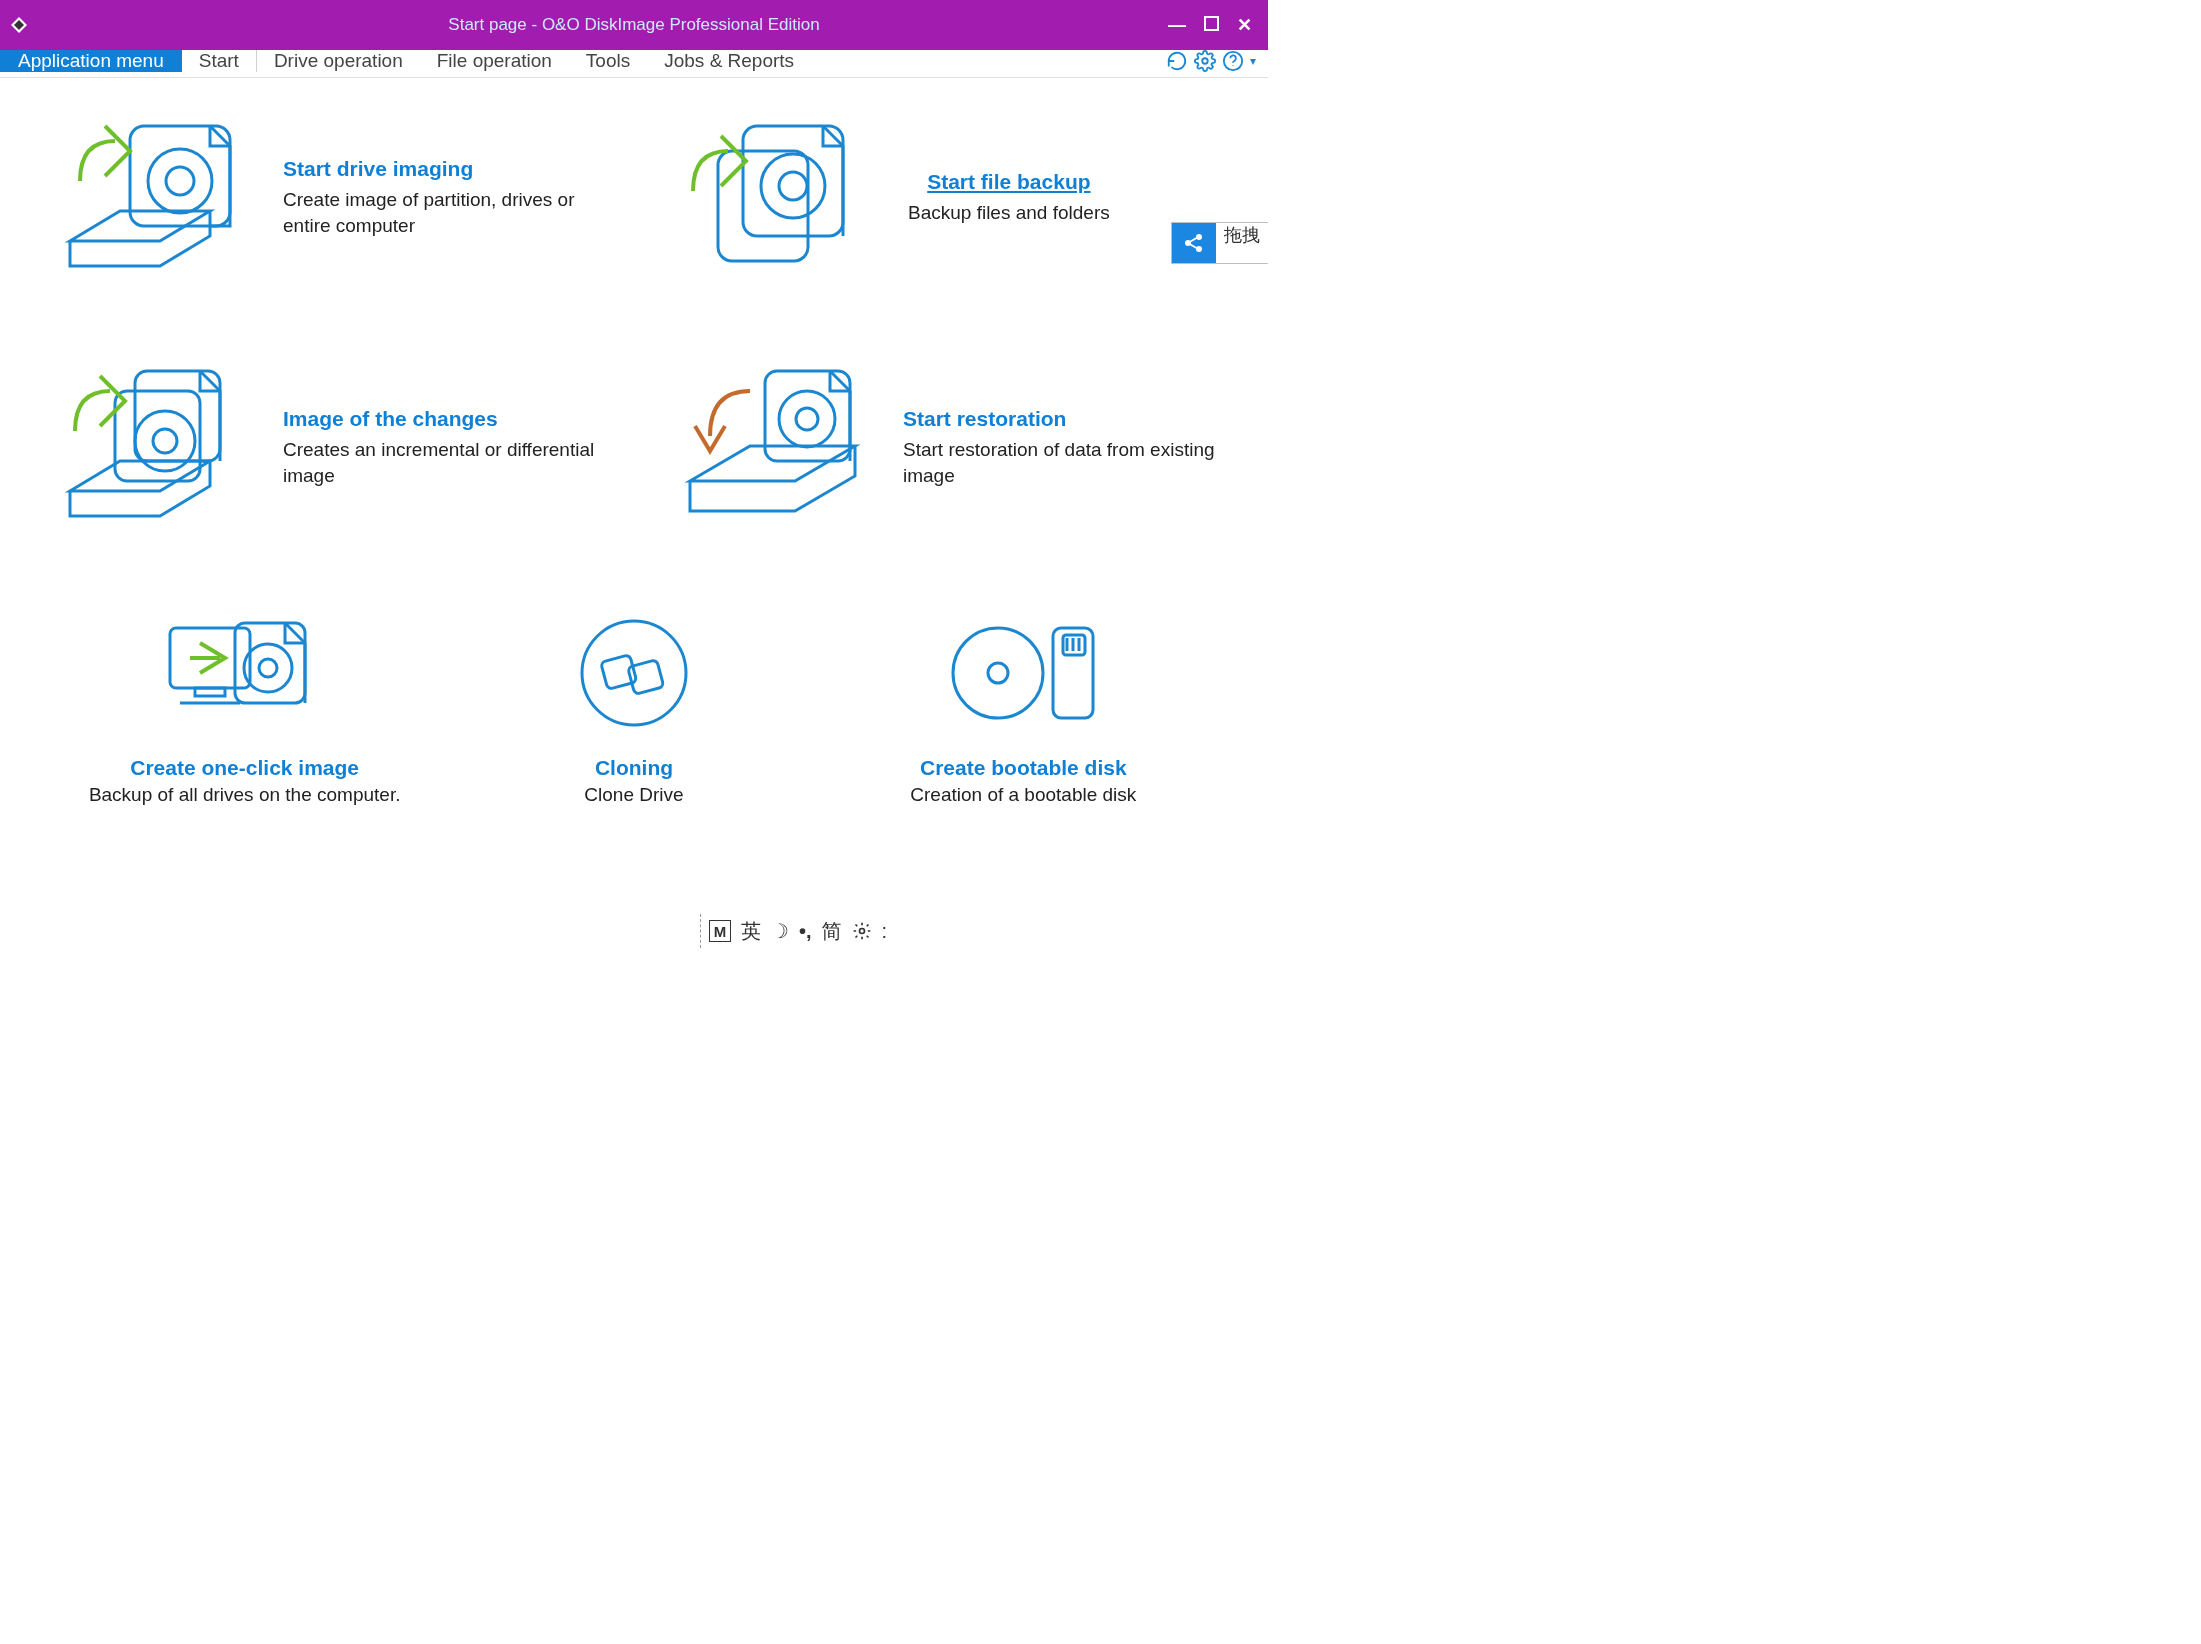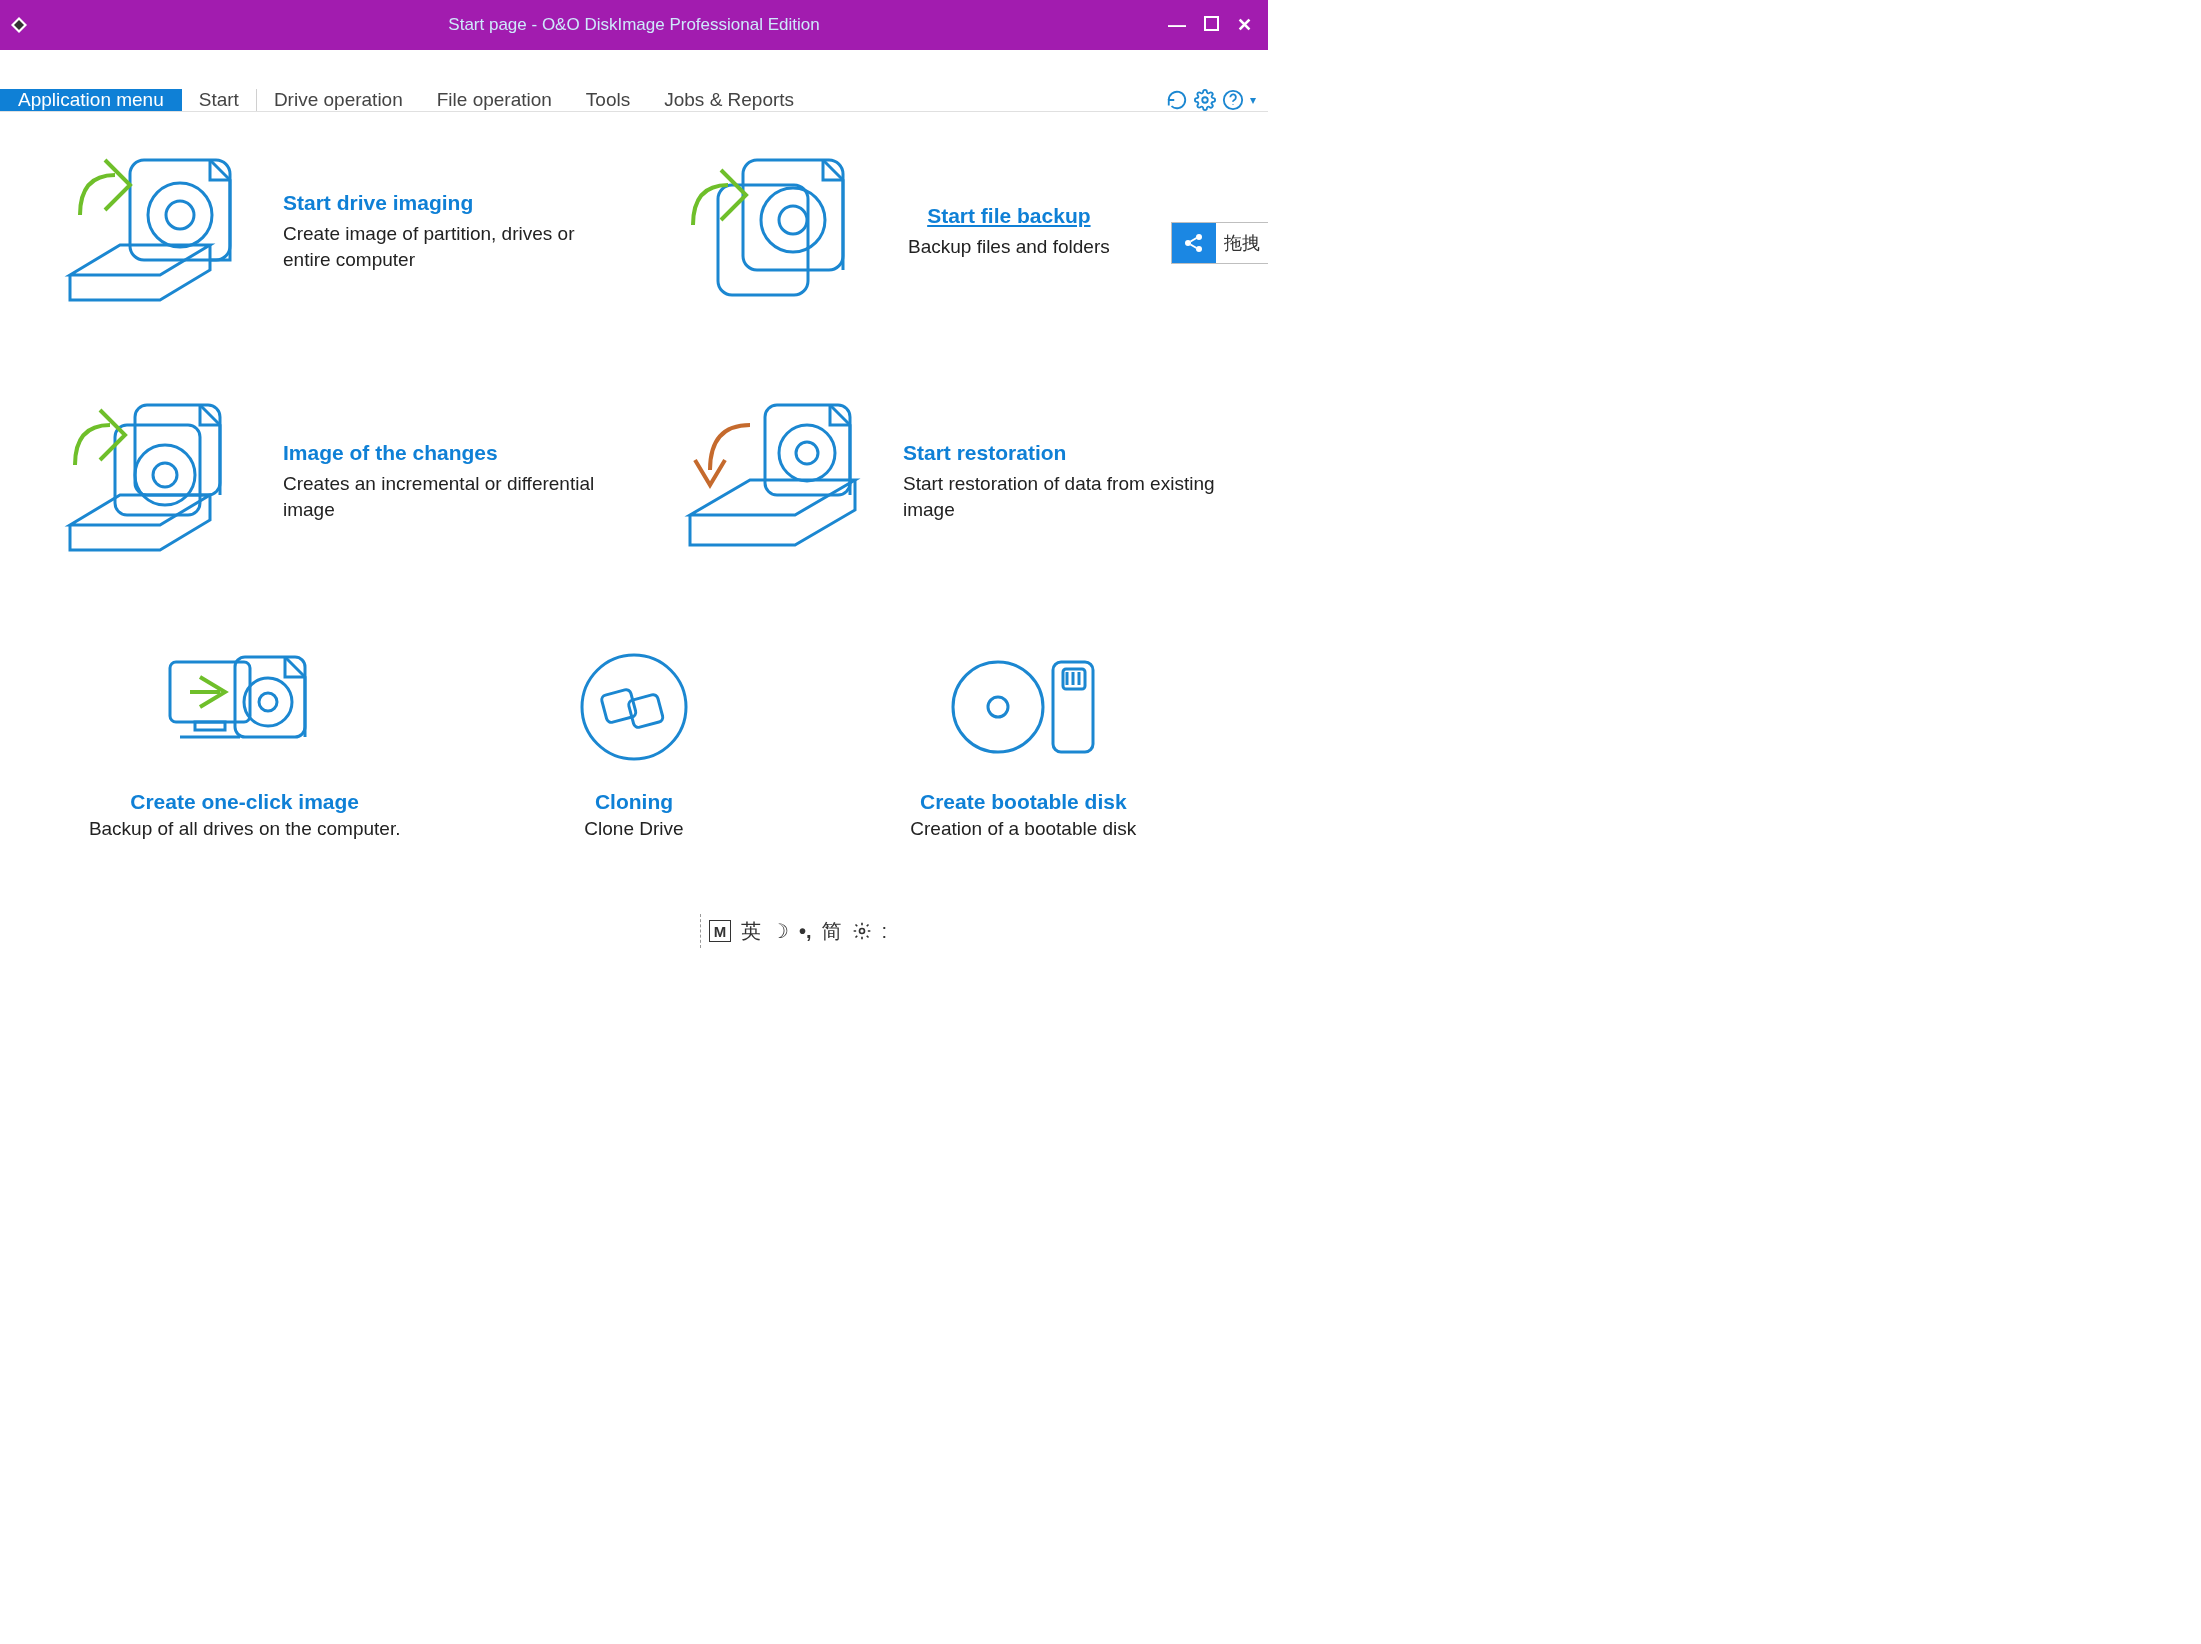--- a/index.html
+++ b/index.html
@@ -4,21 +4,21 @@
   <style>
     * { margin: 0; padding: 0; box-sizing: border-box; }
     body { font-family: "Segoe UI", Tahoma, sans-serif; background: #fff; width: 1268px; height: 948px; overflow: hidden; position: relative; }
 
     .titlebar { background: #a21caf; height: 50px; display: flex; align-items: center; color: #fff; position: relative; }
     .titlebar .app-icon { margin-left: 8px; width: 22px; height: 22px; display:flex; align-items:center; justify-content:center; }
     .titlebar .title { position:absolute; left:50%; transform:translateX(-50%); font-size: 17px; color: #cfe9fb; }
     .titlebar .win-controls { margin-left:auto; display:flex; gap: 18px; padding-right: 16px; align-items:center; }
     .titlebar .win-controls span { font-size: 18px; font-weight:bold; cursor:pointer; }
 
-    .menubar { height: 62px; display:flex; align-items:flex-end; border-bottom: 1px solid #e0e0e0; }
+    .menubar { height: 28px; display:flex; align-items:flex-start; border-bottom: 1px solid #e0e0e0; }
     .menubar .app-menu-btn { background: #0f80d6; color:#fff; padding: 0 18px; display:flex; align-items:center; font-size: 19px; cursor:pointer; }
     .menubar .tab { padding: 0 17px; display:flex; align-items:center; font-size: 19px; color:#444; cursor:pointer; }
     .menubar .tab.active { background:#fff; border-right:1px solid #d0d0d0; }
     .menubar .spacer { flex:1; }
     .menubar .right-icons { display:flex; align-items:center; gap:6px; padding-right:12px; color:#1b87d1; }
     .menubar .right-icons svg { cursor:pointer; }
 
     .content { padding: 30px 60px; position:relative; }
     .grid2 { display:flex; gap: 60px; margin-bottom: 70px; }
     .item { display:flex; align-items:center; gap: 28px; flex: 0 0 560px; cursor:pointer; }
@@ -26,21 +26,21 @@
     .item .txt h3 { color:#0f80d6; font-size:21px; font-weight:600; margin-bottom:6px; }
     .item .txt.und h3 { text-decoration: underline; text-align: center; }
     .item .txt p { color:#222; font-size:19px; line-height:1.35; }
 
     .grid3 { display:flex; justify-content:space-around; gap: 20px; margin-top: 40px; }
     .item-v { text-align:center; cursor:pointer; flex:0 0 360px; }
     .item-v .icon { height: 130px; display:flex; align-items:center; justify-content:center; margin-bottom: 18px; }
     .item-v h3 { color:#0f80d6; font-size:21px; font-weight:600; margin-bottom:4px; }
     .item-v p { color:#222; font-size:19px; }
 
-    .float-widget { position:absolute; right:0; top: 222px; height:42px; display:flex; align-items:center; background:#fff; border:1px solid #bfbfbf; border-right:none; }
+    .float-widget { position:absolute; right:0; top: 222px; height:42px; display:flex; background:#fff; border:1px solid #bfbfbf; border-right:none; }
     .float-widget .blue { background:#1b87e3; width:44px; height:100%; display:flex; align-items:center; justify-content:center; }
     .float-widget .blue svg { fill:#fff; }
     .float-widget span { padding: 0 8px; font-size:18px; color:#333; }
 
     .ime-bar { position:absolute; left: 700px; bottom: 0; height: 34px; display:flex; align-items:center; gap: 10px; font-size: 20px; color:#333; border-left:1px dashed #999; padding-left:8px; }
     .ime-bar .box { border:1px solid #333; width:22px; height:22px; display:flex; align-items:center; justify-content:center; font-size:15px; font-weight:bold; }
   </style>
 </head>
 <body>
 

